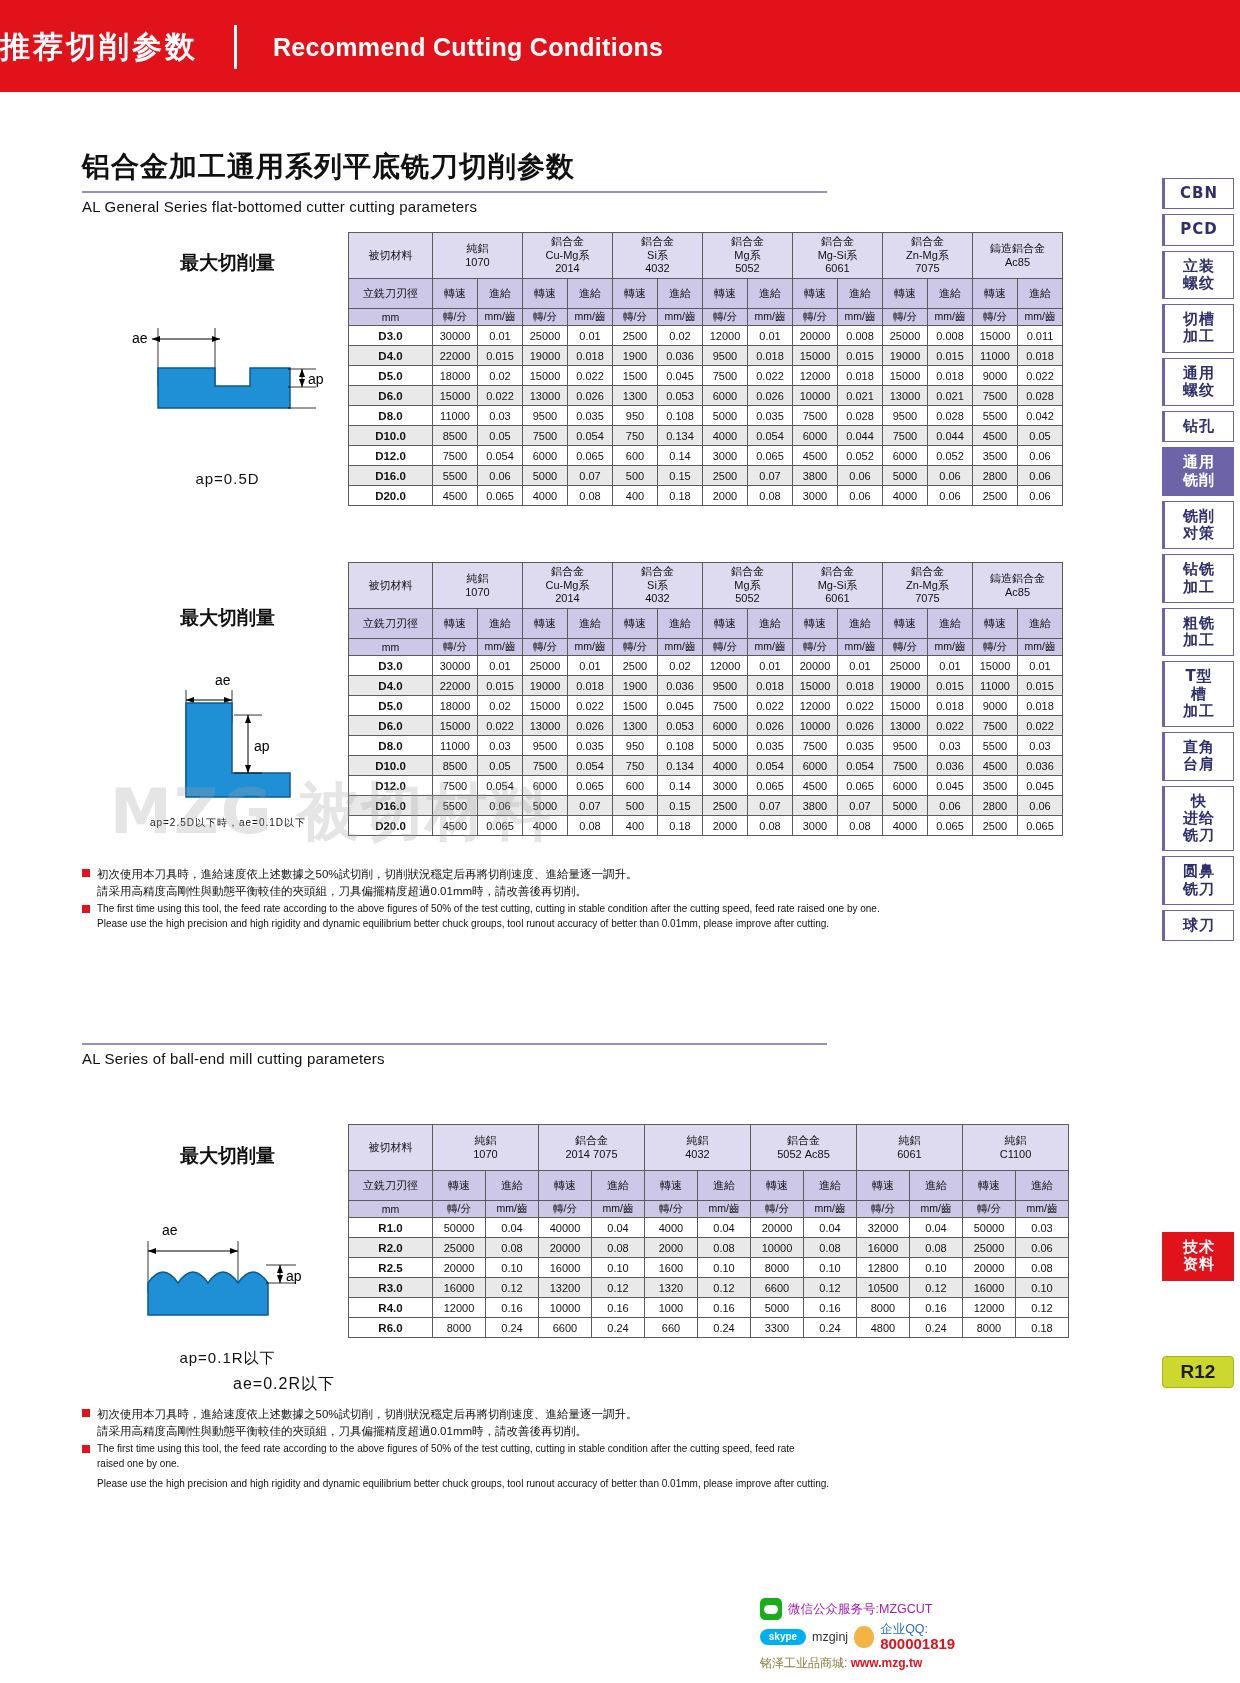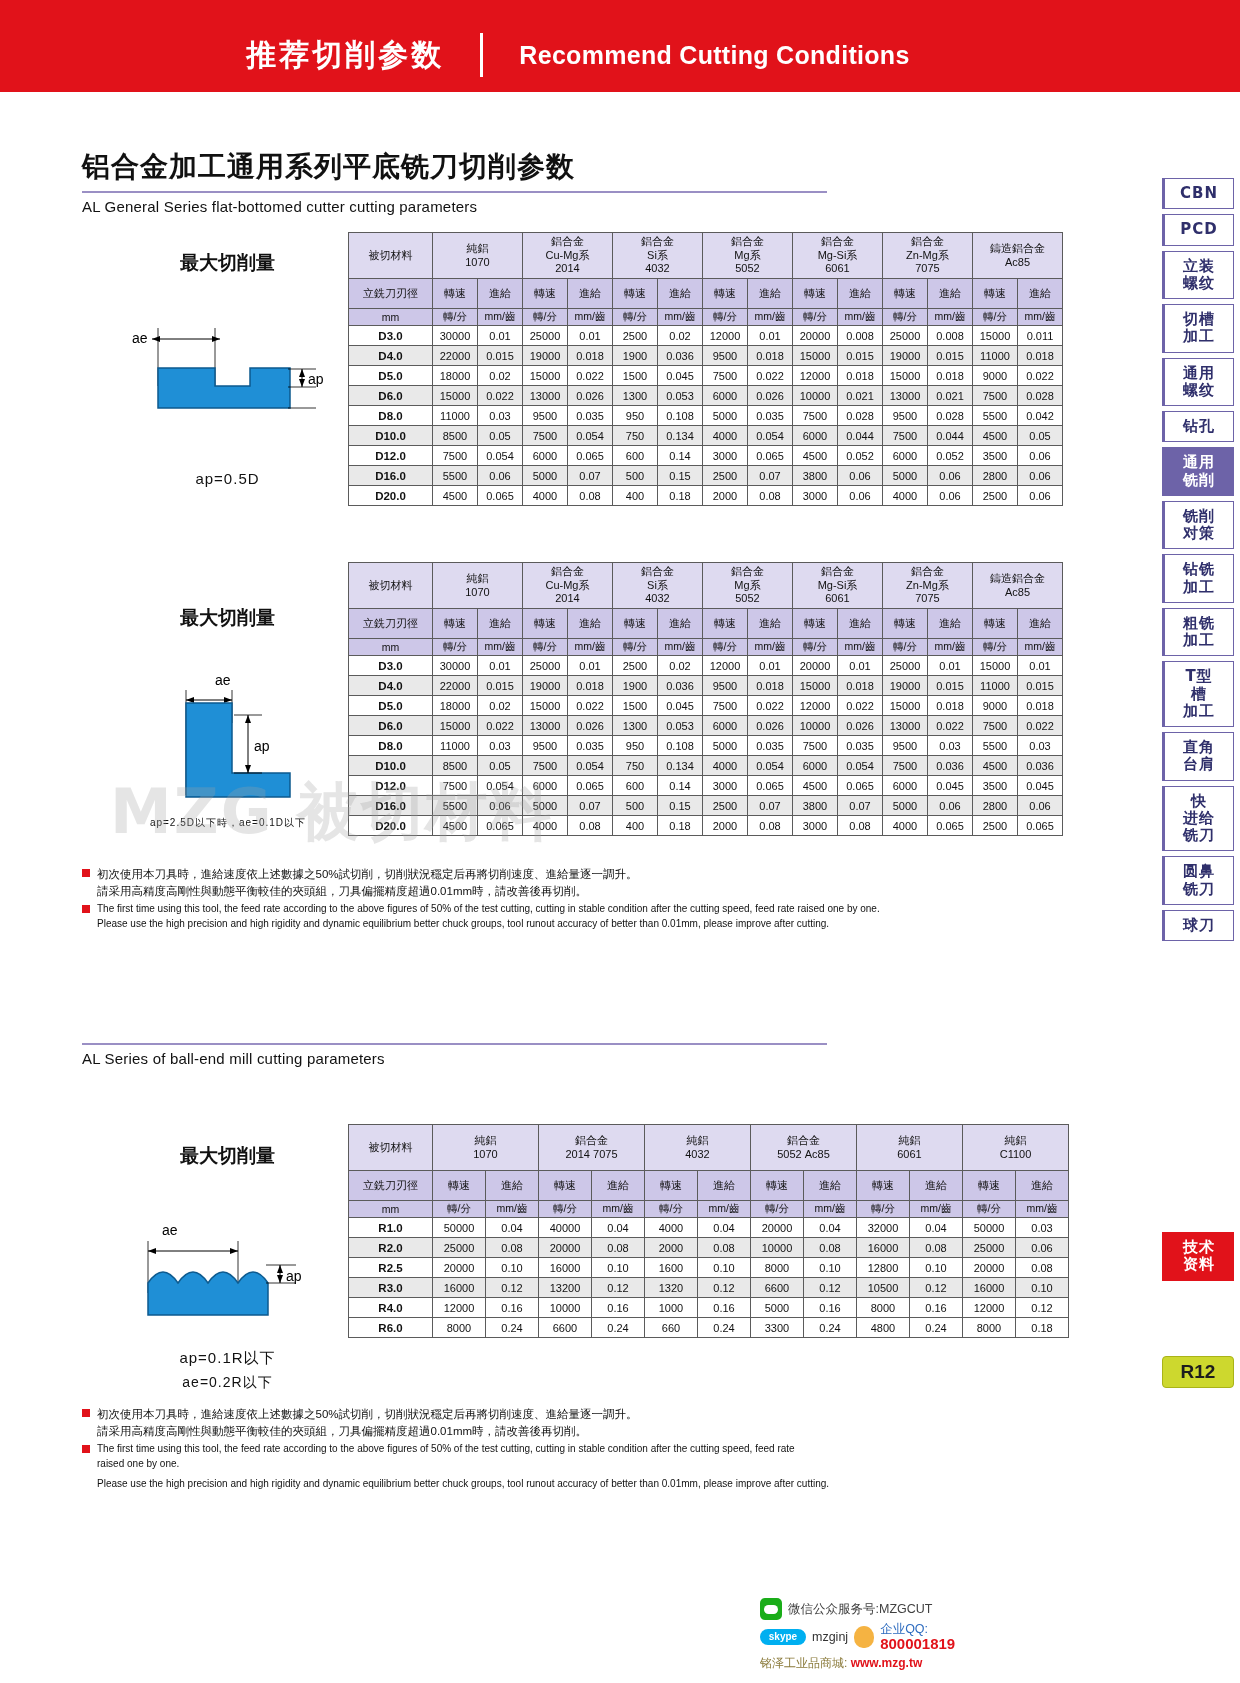--- a/index.html
+++ b/index.html
@@ -9,22 +9,22 @@
     background:#ffffff;
     font-family:"Liberation Sans", sans-serif;
     color:#111;
   }
   
   .header-band {
     position:absolute; left:0; top:0; width:1240px; height:92px;
     background:#e1121a;
   }
   .header-inner {
-    position:absolute; left:0; top:26px; width:1156px; height:58px;
-    display:flex; align-items:center; justify-content:center; gap:36px;
+    position:absolute; left:0; top:18px; width:1156px; height:58px;
+    display:flex; align-items:center; justify-content:flex-start; gap:36px;
   }
   .hdr-cn {
     color:#fff; font-size:30px; font-weight:bold; letter-spacing:3px;
   }
   .hdr-divider { width:3px; height:44px; background:#fff; }
   .hdr-en { color:#fff; font-size:25px; font-weight:bold; letter-spacing:0.3px; }
 
   
   .sec-title-wrap { position:absolute;margin-top:40px; }
   .sec-title-cn {
@@ -34,21 +34,21 @@
   .sec-title-rule { height:2px; background:#9a8fc4; margin-top:5px; }
   .sec-title-en { font-size:15px; color:#111; margin-top:5px; letter-spacing:0.2px; }
 
   
   .diagram { position:absolute; }
   .diag-label {
     font-size:19px; font-weight:bold; color:#111; text-align:center;
     font-family:"DejaVu Sans","Liberation Sans",sans-serif;
   }
   .diag-cap { font-size:15px; text-align:center; letter-spacing:1px; }
-  .diag-cap2 { font-size:14px; text-align:center; letter-spacing:1px; }
+  .diag-cap2 { font-size:16px; text-align:right; letter-spacing:1px; }
 
   
   table.param {
     position:absolute; border-collapse:collapse;
     font-size:11px; font-family:"Liberation Sans", sans-serif;
     background:#fff;
   }
   table.param td, table.param th {
     border:1px solid #5b5b5b; text-align:center; padding:1px 2px;
     font-weight:normal; white-space:nowrap;
@@ -95,21 +95,21 @@
   
   .watermark {
     position:absolute; left:110px; top:770px; font-size:62px; font-weight:bold;
     color:rgba(160,160,160,0.28); letter-spacing:2px; pointer-events:none;
     font-family:"DejaVu Sans","Liberation Sans",sans-serif;
   }
 
   
   .footer { position:absolute; left:760px; top:1598px; width:420px; font-size:12px; }
   .foot-row { display:flex; align-items:center; gap:6px; margin-bottom:3px; }
-  .foot-green { color:#404040; font-size:12.5px; }
+  .foot-green { color:#a21caf; font-size:12.5px; }
   .foot-qq { color:#2d6bbf; font-size:12.5px; }
   .foot-qqnum { color:#e1121a; font-size:15px; font-weight:bold; }
   .foot-bottom { color:#8a7a3a; font-size:12px; margin-top:2px; }
   .foot-bottom .url { color:#e1121a; font-weight:bold; }
   .wechat-ico {
     width:22px;height:22px;background:#1aad19;border-radius:5px;display:inline-block;
     position:relative;
   }
   .wechat-ico:after{content:"";position:absolute;left:4px;top:7px;width:14px;height:9px;
     background:#fff;border-radius:6px;}

